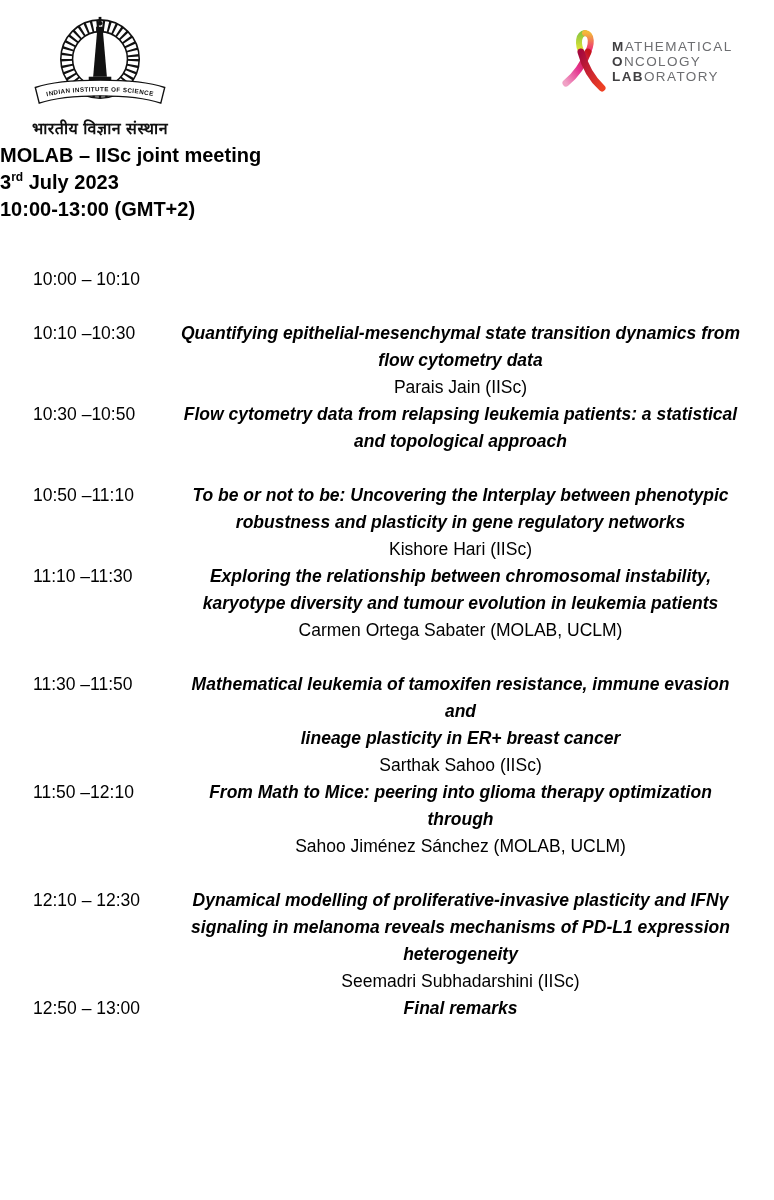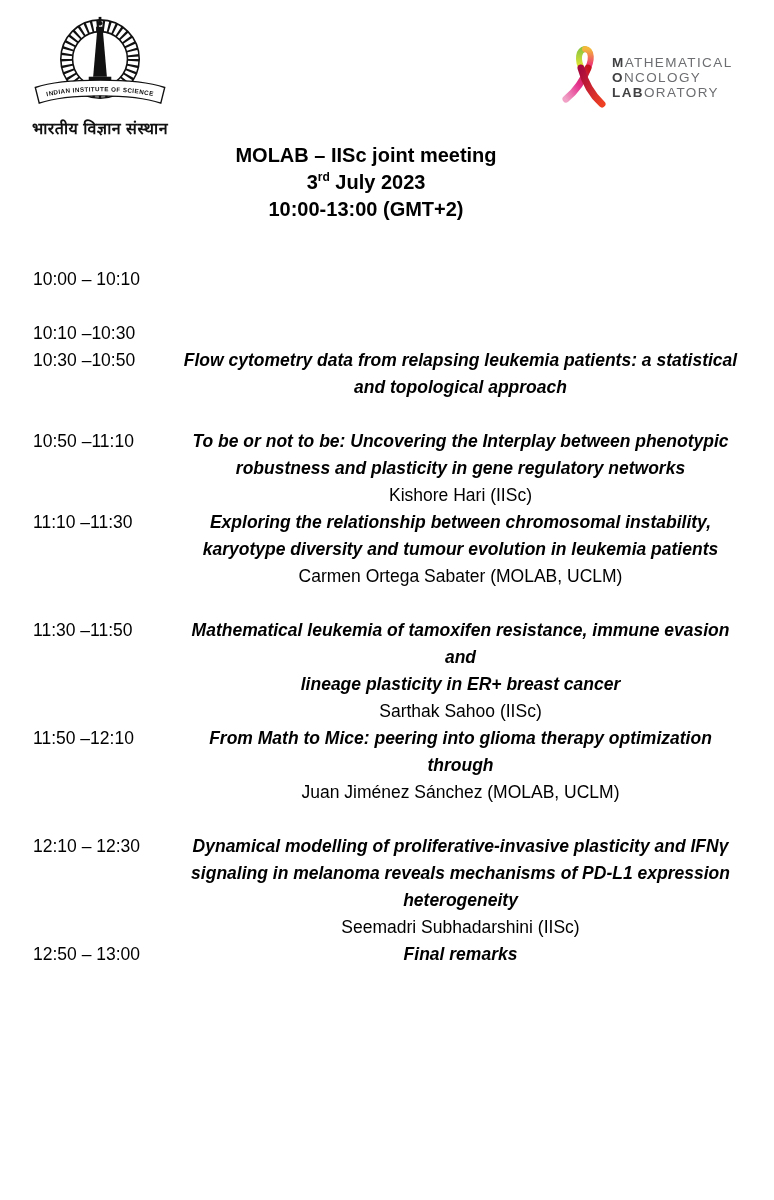--- a/index.html
+++ b/index.html
@@ -25,21 +25,21 @@
   .iisc-hindi{
     margin-top:1px;
     font-size:16px;
     font-weight:bold;
     color:#111;
     letter-spacing:0.5px;
     white-space:nowrap;
   }
   .molab-logo{
     position:absolute;
-    left:562px; top:44px;
+    left:562px; top:28px;
     display:flex;
     align-items:center;
     justify-content:flex-end;
   }
   .molab-words{
     margin-left:6px;
     font-size:13.5px;
     line-height:15px;
     letter-spacing:1.4px;
     color:#6d6e71;
@@ -47,21 +47,20 @@
   }
   .molab-words b{
     color:#414042;
     font-weight:bold;
   }
   
   .title-block{
     position:absolute;
     top:142px; left:0;
     width:732px;
-    text-align:center;
     font-size:20px;
     font-weight:bold;
     line-height:27px;
   }
   .title-block sup{
     font-size:12px;
     vertical-align:super;
     line-height:0;
   }
   
@@ -157,20 +156,25 @@
   </section>
 
   <section class="schedule">
 
     <div class="session gap-after">
       <div class="time">10:00 – 10:10</div>
     </div>
 
     <div class="session">
       <div class="time">10:10 –10:30</div>
+      <div class="content">
+        <div class="title-line">Quantifying epithelial-mesenchymal state transition dynamics from</div>
+        <div class="title-line">flow cytometry data</div>
+        <div class="speaker">Parais Jain (IISc)</div>
+      </div>
     </div>
 
     <div class="session gap-after">
       <div class="time">10:30 –10:50</div>
       <div class="content">
         <div class="title-line">Flow cytometry data from relapsing leukemia patients: a statistical</div>
         <div class="title-line">and topological approach</div>
       </div>
     </div>
 
@@ -198,21 +202,21 @@
         <div class="title-line">Mathematical leukemia of tamoxifen resistance, immune evasion and</div>
         <div class="title-line">lineage plasticity in ER+ breast cancer</div>
         <div class="speaker">Sarthak Sahoo (IISc)</div>
       </div>
     </div>
 
     <div class="session gap-after">
       <div class="time">11:50 –12:10</div>
       <div class="content">
         <div class="title-line">From Math to Mice: peering into glioma therapy optimization through</div>
-        <div class="speaker">Juan Jiménez Sánchez (MOLAB, UCLM)</div>
+        <div class="speaker">Sahoo Jiménez Sánchez (MOLAB, UCLM)</div>
       </div>
     </div>
 
     <div class="session">
       <div class="time">12:10 – 12:30</div>
       <div class="content">
         <div class="title-line">Dynamical modelling of proliferative-invasive plasticity and IFNγ</div>
         <div class="title-line">signaling in melanoma reveals mechanisms of PD-L1 expression</div>
         <div class="title-line">heterogeneity</div>
         <div class="speaker">Seemadri Subhadarshini (IISc)</div>

